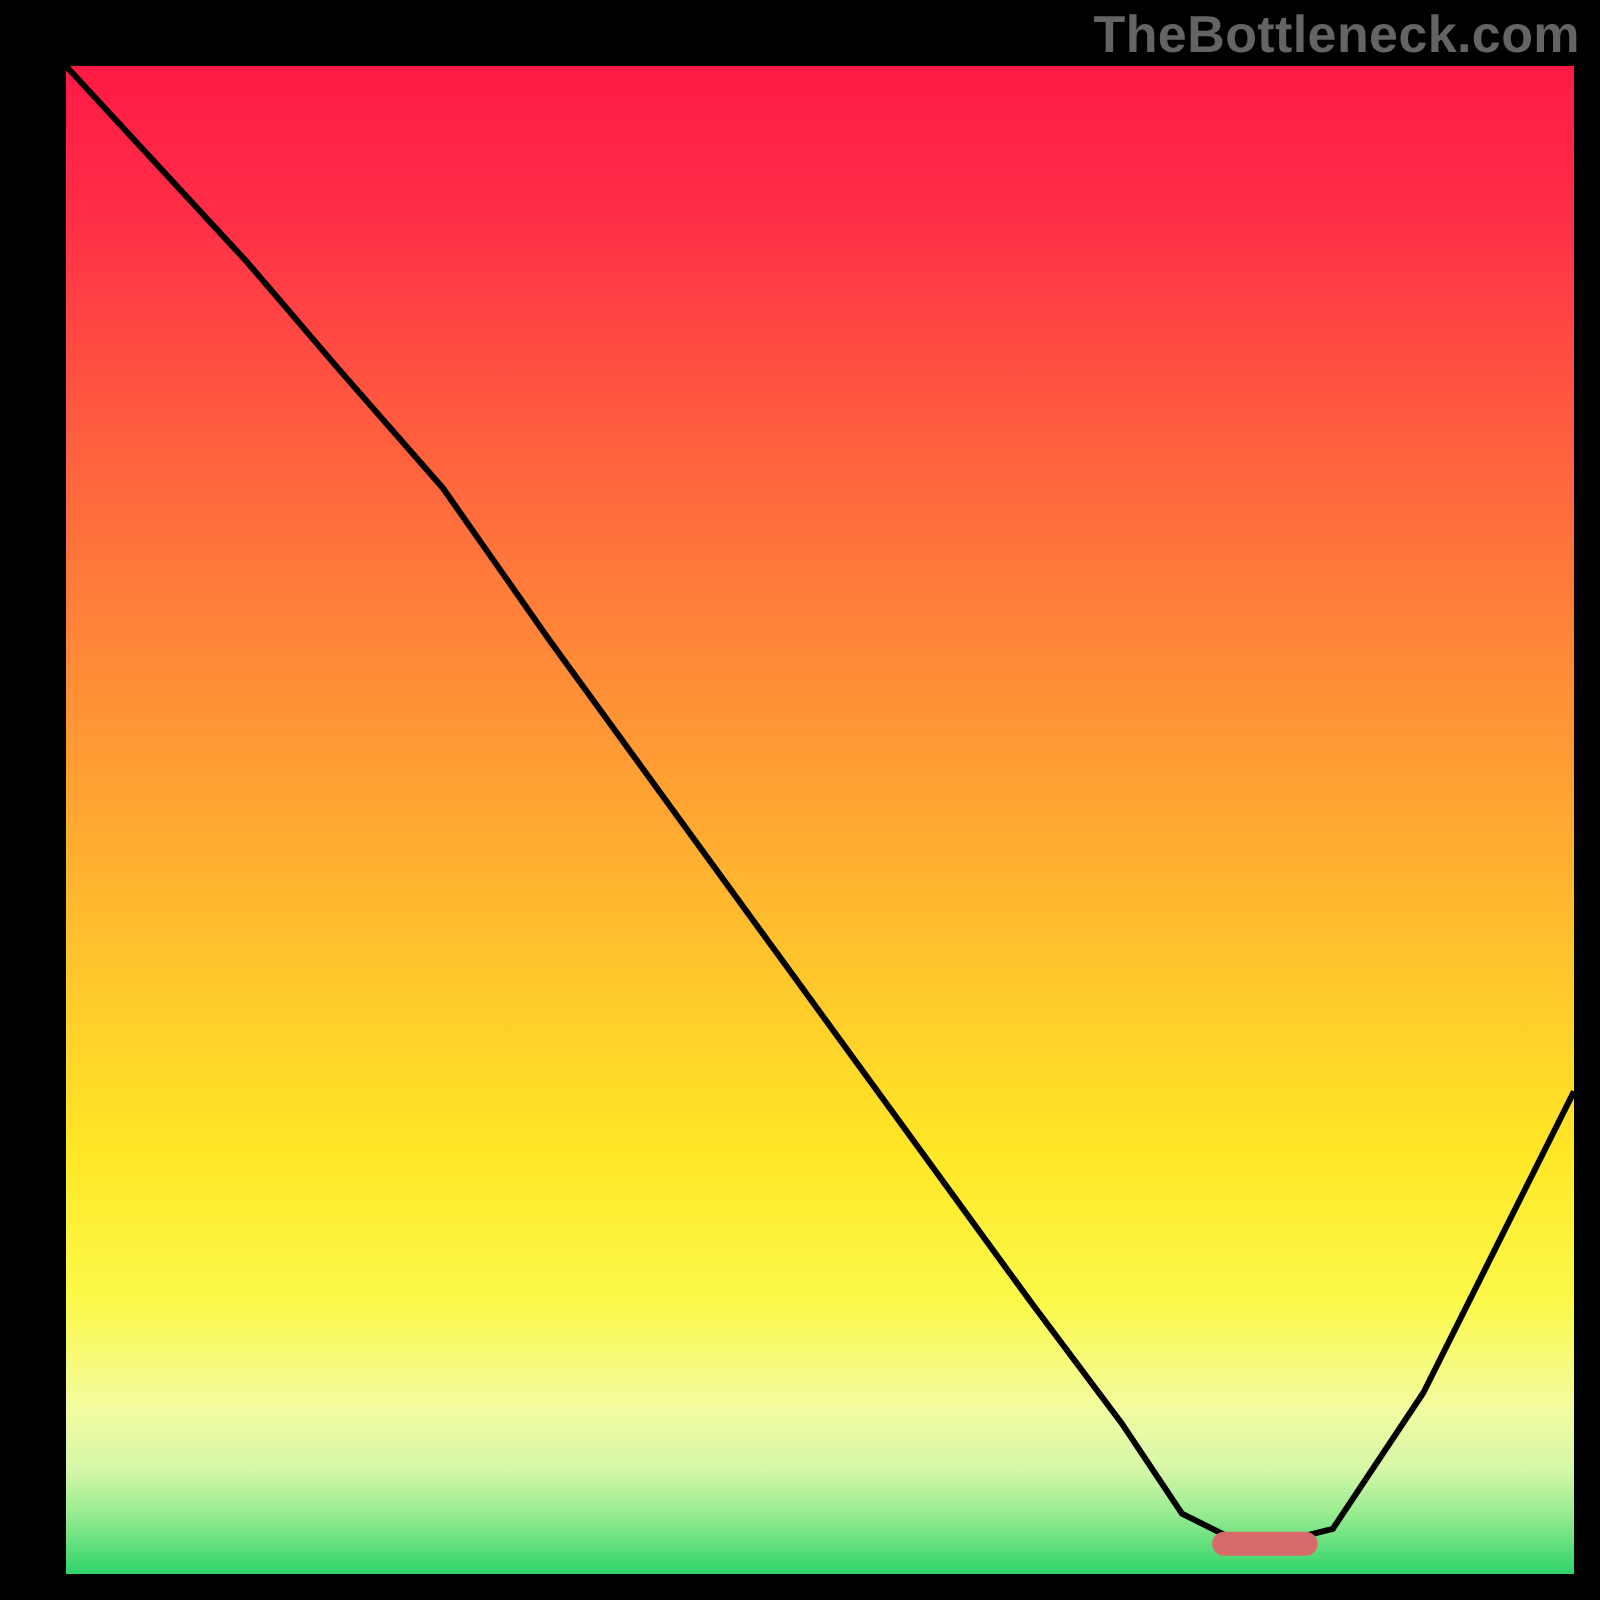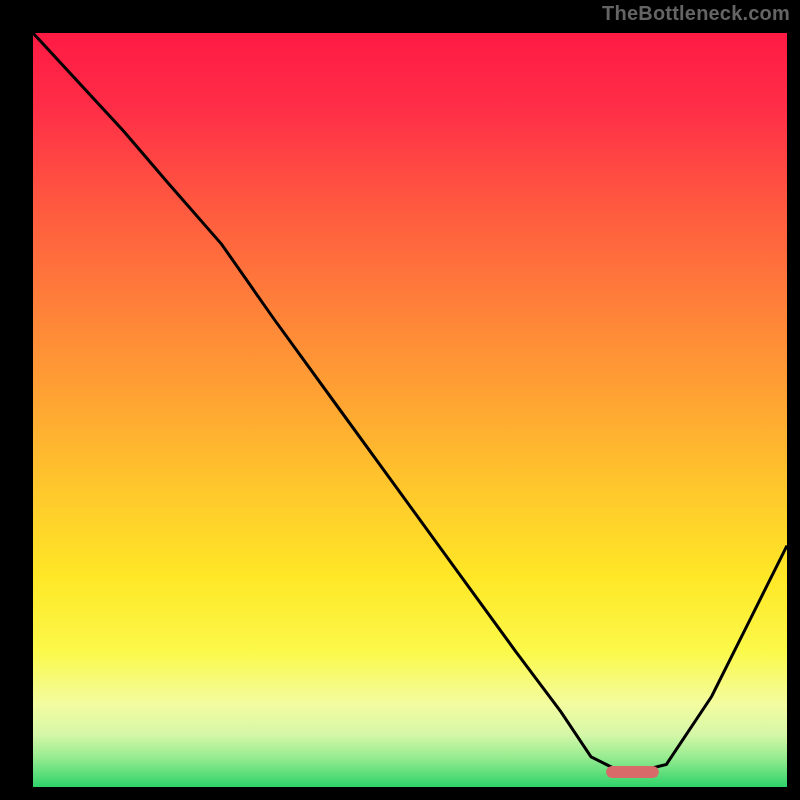--- a/index.html
+++ b/index.html
@@ -16,21 +16,21 @@
     top: 0;
     width: 800px;
     height: 800px;
     background: #000;
   }
   .watermark {
     position: absolute;
     top: 2px;
     right: 10px;
     font-family: Arial, Helvetica, sans-serif;
-    font-size: 20px;
+    font-size: 26px;
     font-weight: bold;
     color: #646464;
     letter-spacing: 0.2px;
   }
   svg {
     position: absolute;
     left: 0;
     top: 0;
   }
 </style>

